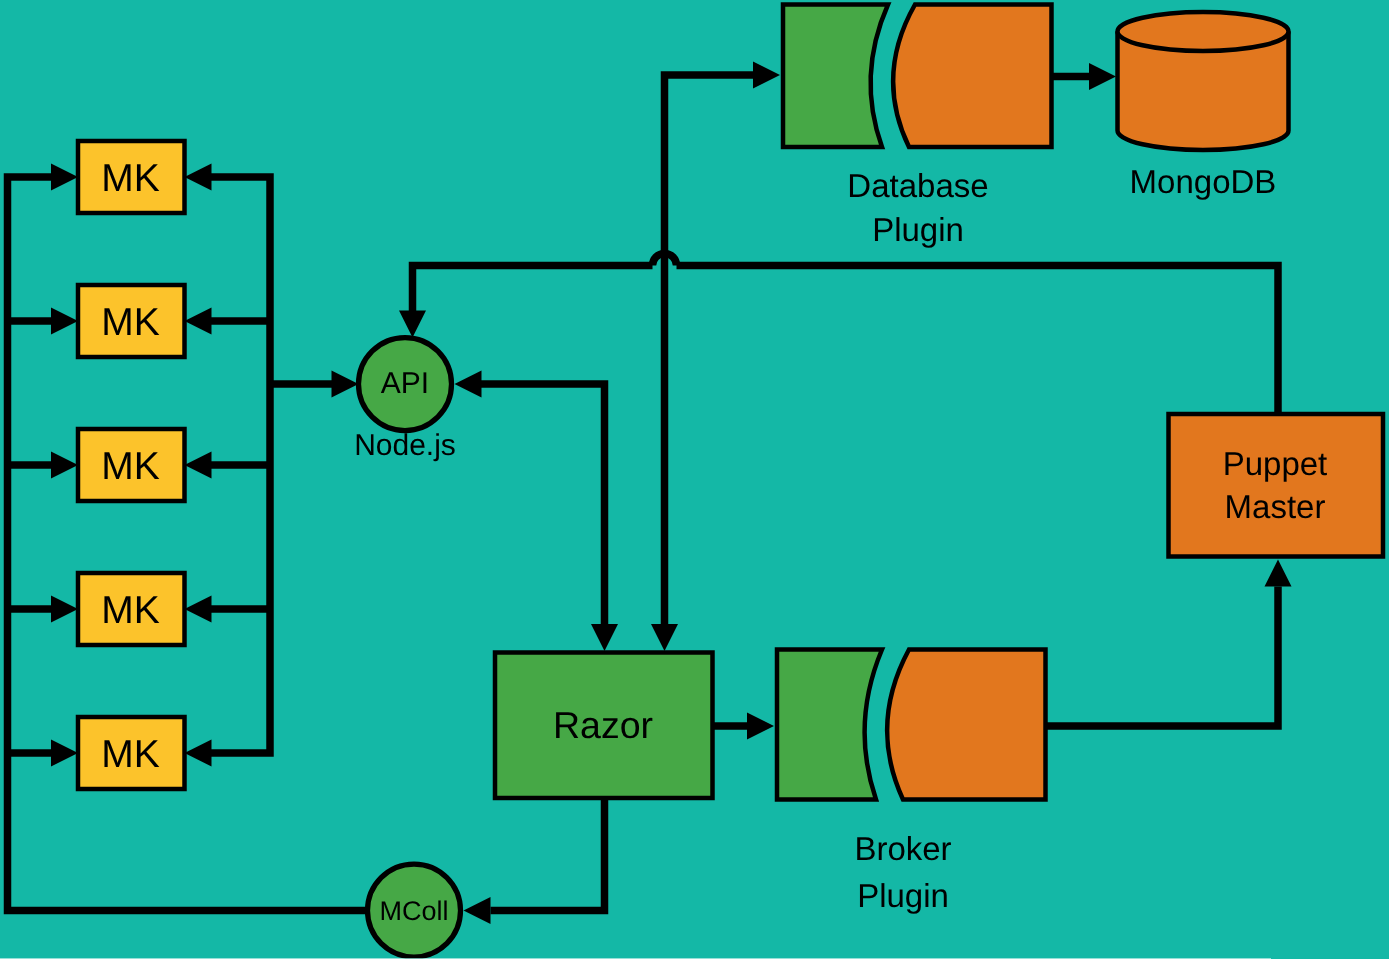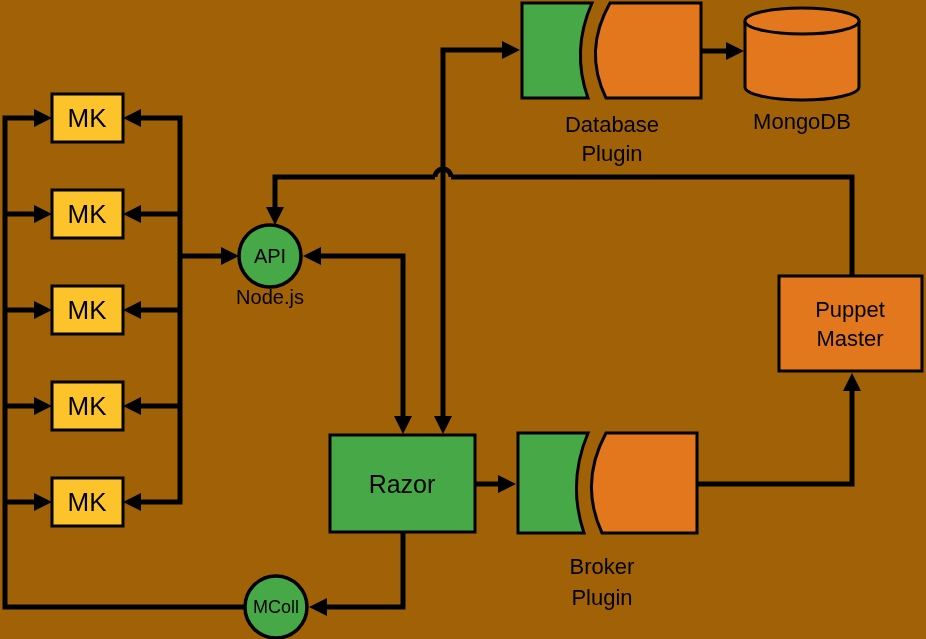--- a/index.html
+++ b/index.html
@@ -1,17 +1,17 @@
 <!DOCTYPE html>
 <html><head>
 <meta charset="utf-8">
 <style>
   html,body{margin:0;padding:0;background:#fff;}
   body{font-family:"Liberation Sans", sans-serif;}
-  .stage{position:relative;width:926px;height:639px;background:#a16207;overflow:hidden;text-align:right;}
+  .stage{position:relative;width:926px;height:639px;background:#14b8a6;overflow:hidden;text-align:right;}
   svg{display:block;}
   svg text{font-family:"Liberation Sans", sans-serif;fill:#000;}
   .lbl-lg{font-size:26px;}
   .lbl-md{font-size:25px;}
   .lbl-cap{font-size:22px;}
   .lbl-api{font-size:20px;}
   .lbl-sm{font-size:18px;}
   .conn{fill:none;stroke:#000;stroke-width:5;stroke-linejoin:miter;}
   .ah{fill:#000;stroke:none;}
   .boxline{stroke:#000;stroke-width:3;}

